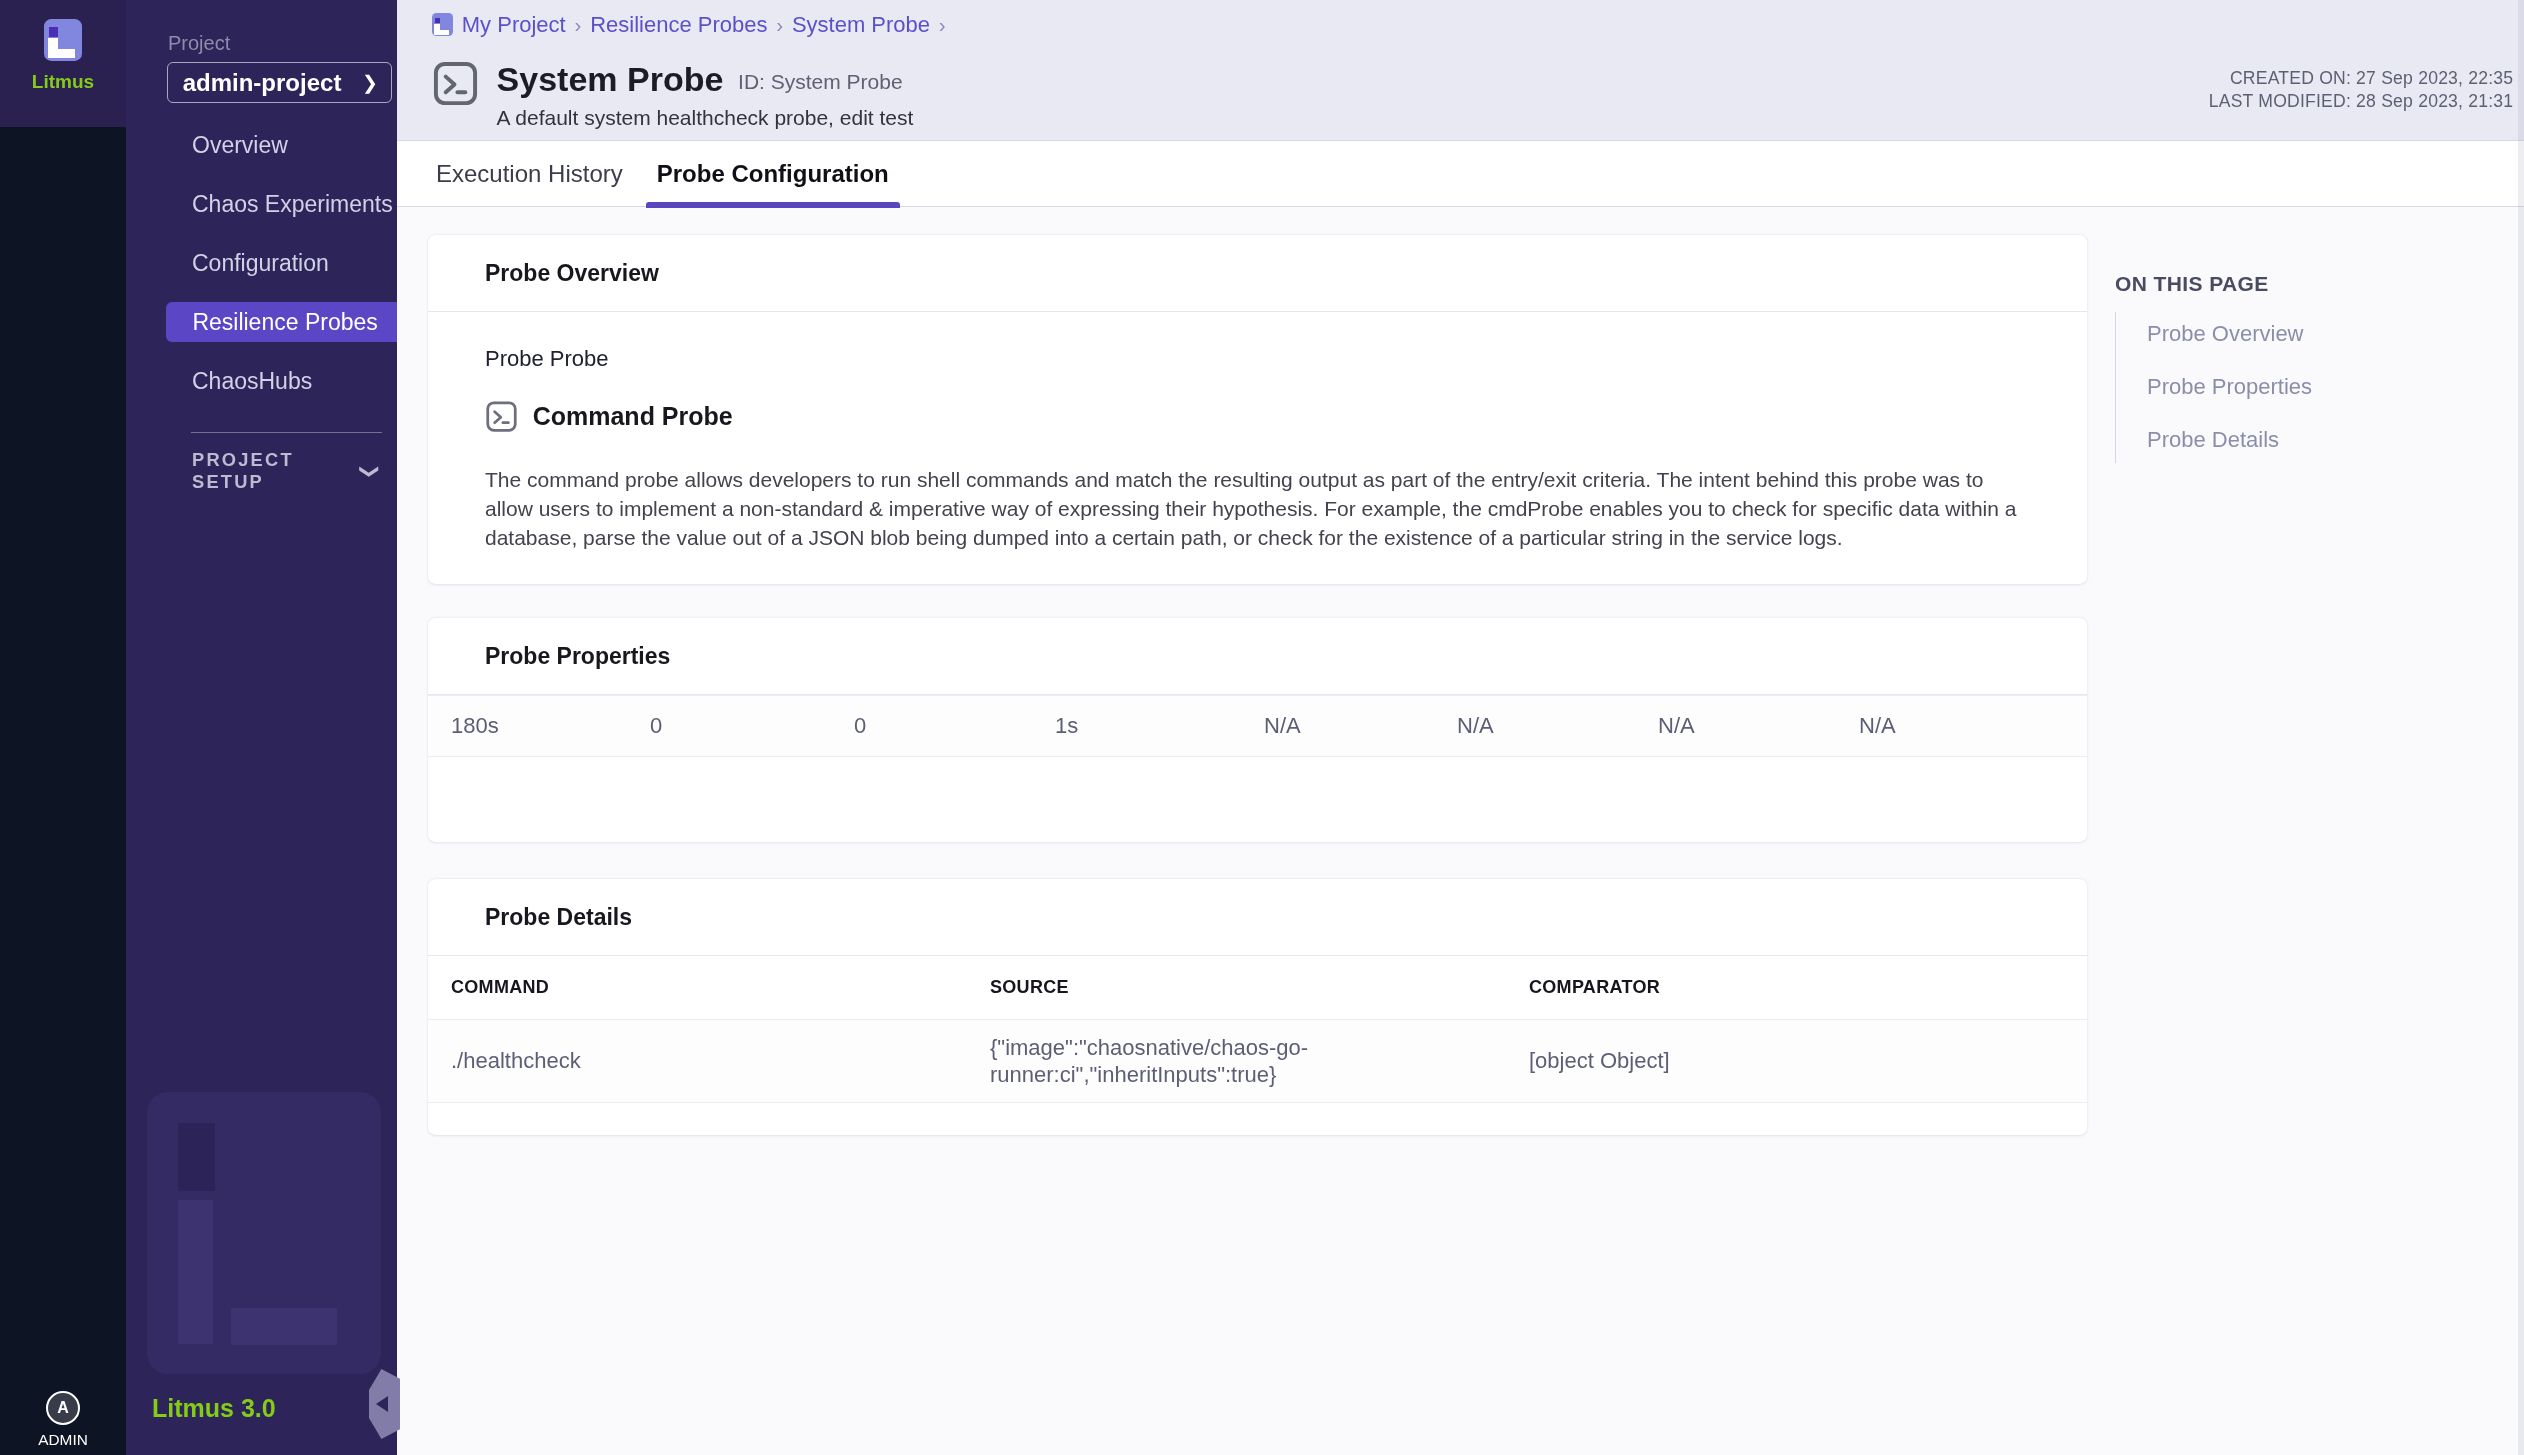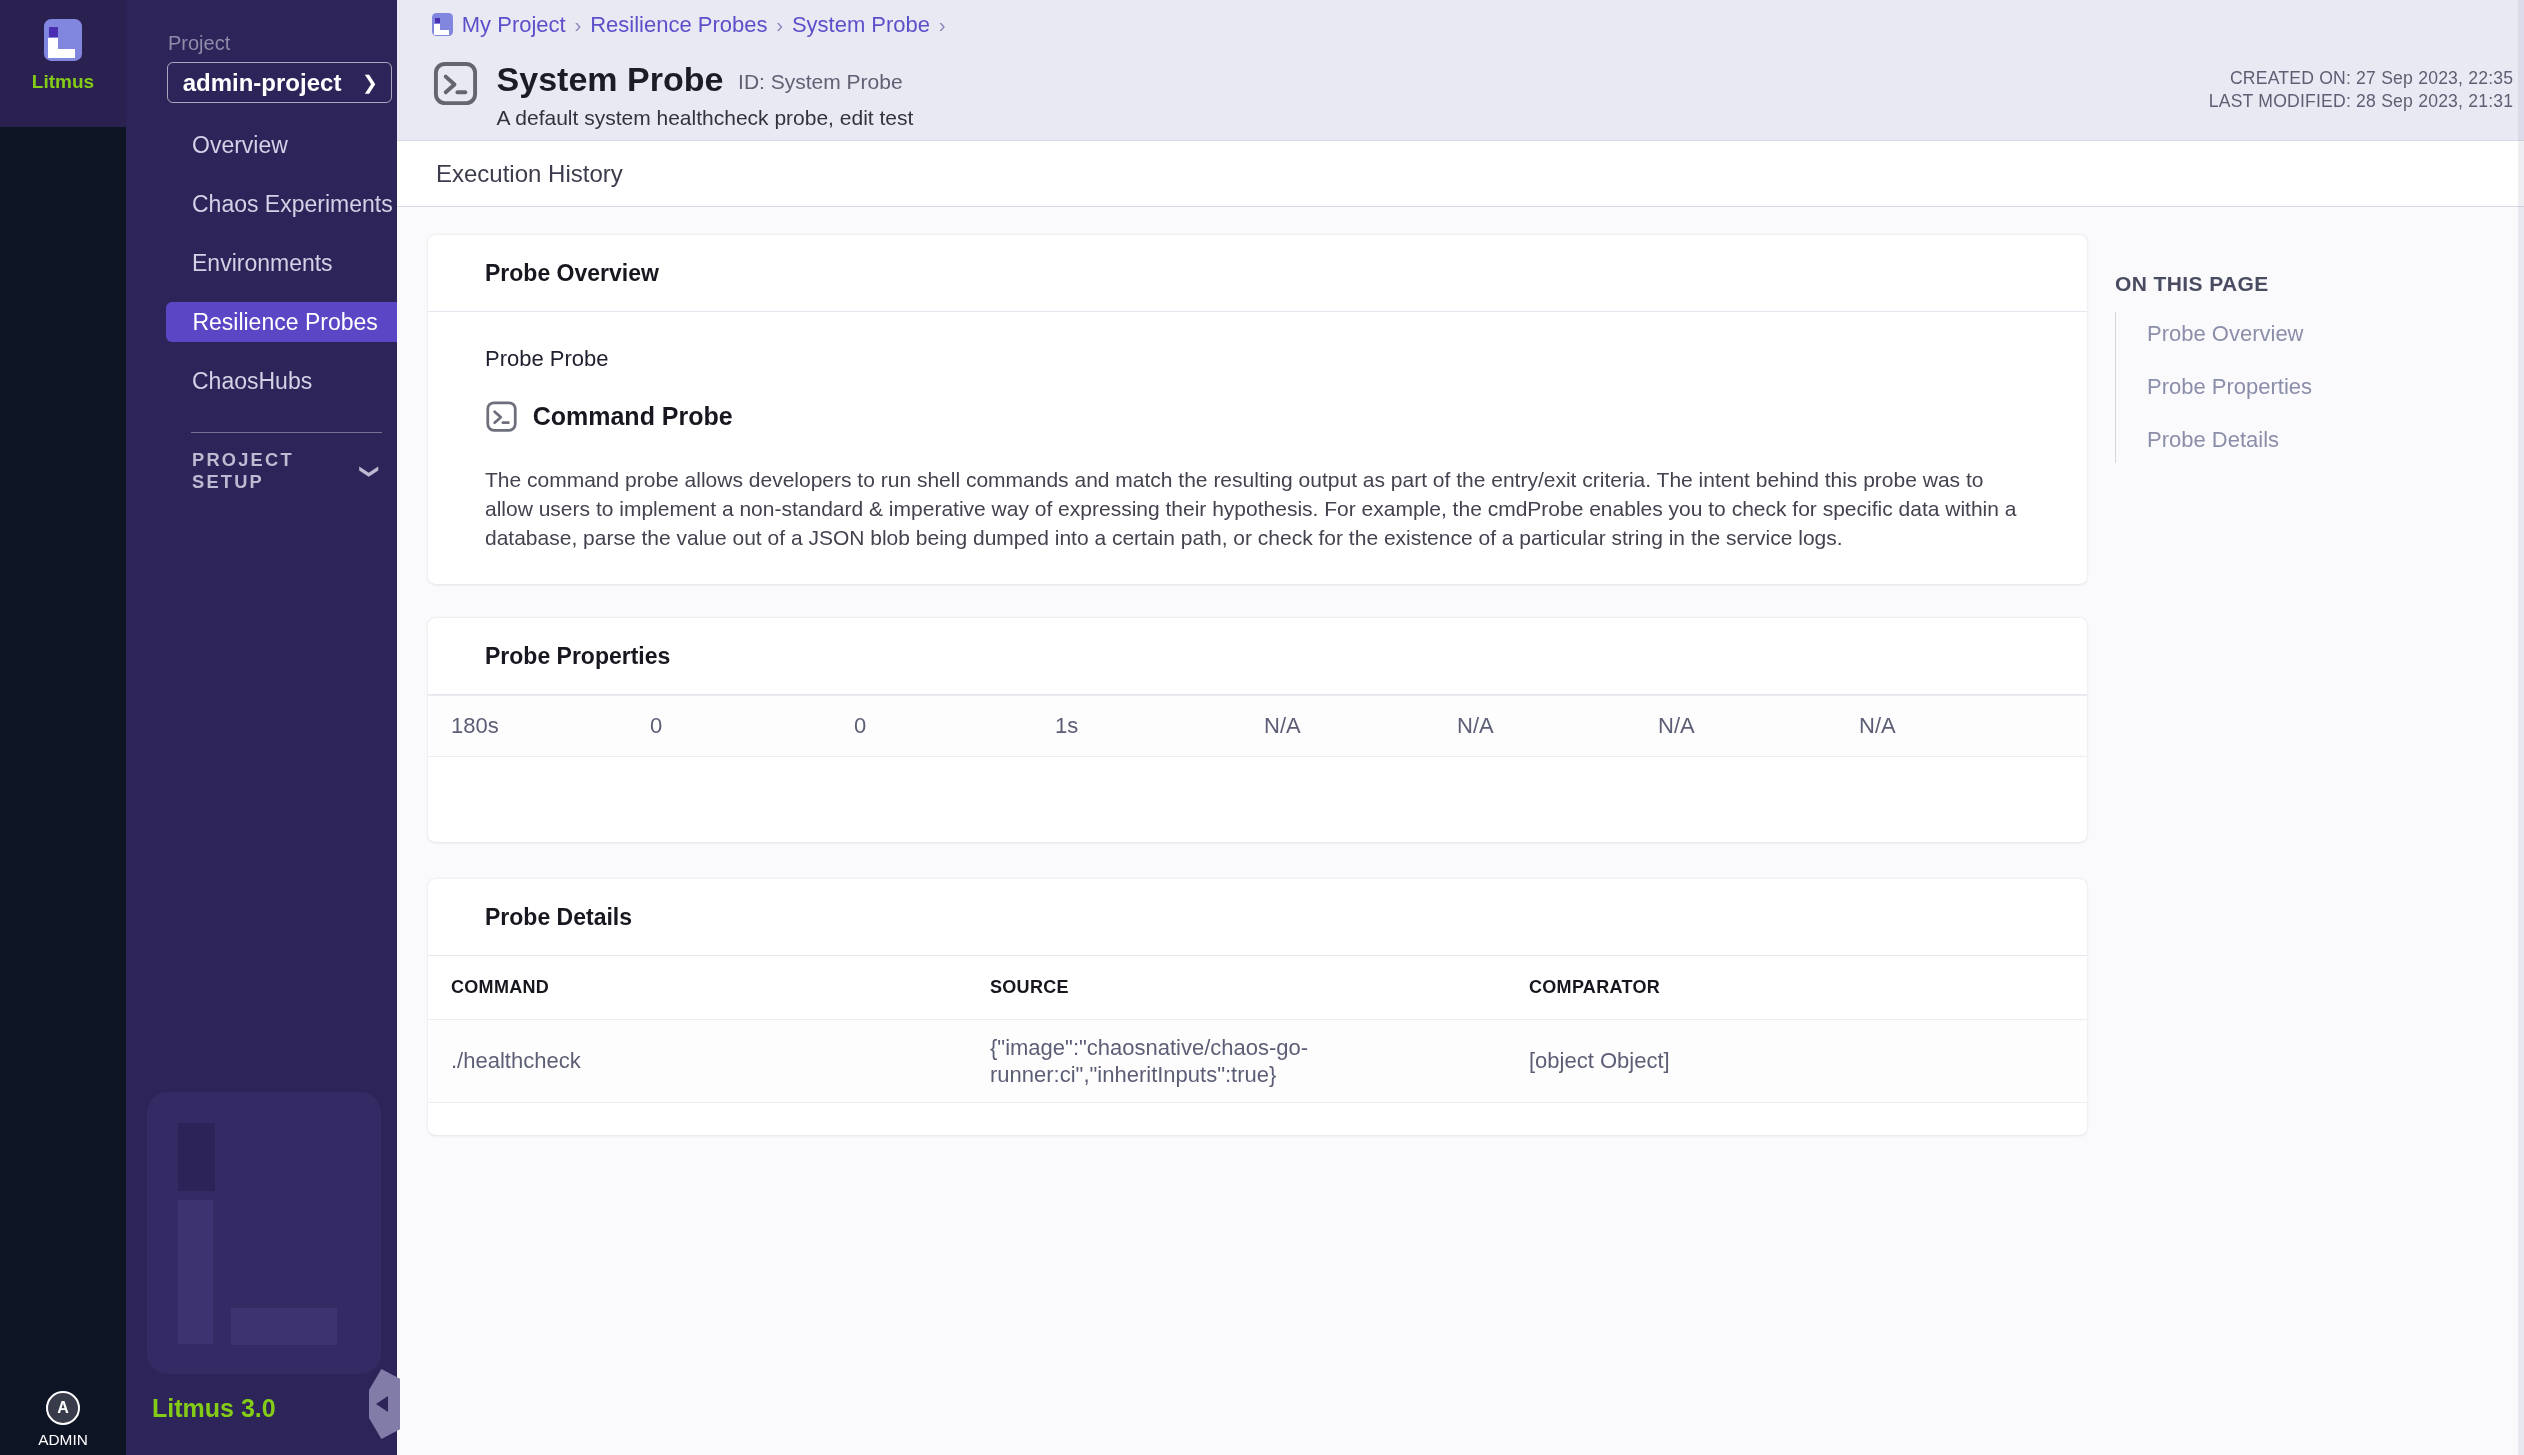--- a/index.html
+++ b/index.html
@@ -126,21 +126,21 @@
 
 <div class="sidenav">
   <div class="project-label">Project</div>
   <div class="project-select">
     <span class="project-name">admin-project</span>
     <span class="chev-right">❯</span>
   </div>
   <div class="nav">
     <div class="nav-item">Overview</div>
     <div class="nav-item">Chaos Experiments</div>
-    <div class="nav-item">Environments</div>
+    <div class="nav-item">Configuration</div>
     <div class="nav-item active">Resilience Probes</div>
     <div class="nav-item">ChaosHubs</div>
   </div>
   <div class="nav-divider"></div>
   <div class="setup-row">
     <span class="setup-label">PROJECT SETUP</span>
     <span class="chev-down">❯</span>
   </div>
   <div class="watermark">
     <div class="wm-dark"></div>
@@ -187,20 +187,21 @@
     </div>
 
     <div class="meta">
       <div>CREATED ON: 27 Sep 2023, 22:35</div>
       <div>LAST MODIFIED: 28 Sep 2023, 21:31</div>
     </div>
   </div>
 
   <div class="tabbar">
     <div class="tab">Execution History</div>
+    <div class="tab active">Probe Configuration</div>
   </div>
 
   <div class="content">
 
     <div class="card card-overview">
       <div class="card-head">Probe Overview</div>
       <div class="ov-body">
         <div class="type-label">Probe Probe</div>
         <div class="type-row">
           <svg class="term-icon-small" viewBox="0 0 48 48" fill="none" stroke="#6d6f7c" stroke-width="4" stroke-linecap="round" stroke-linejoin="round">

